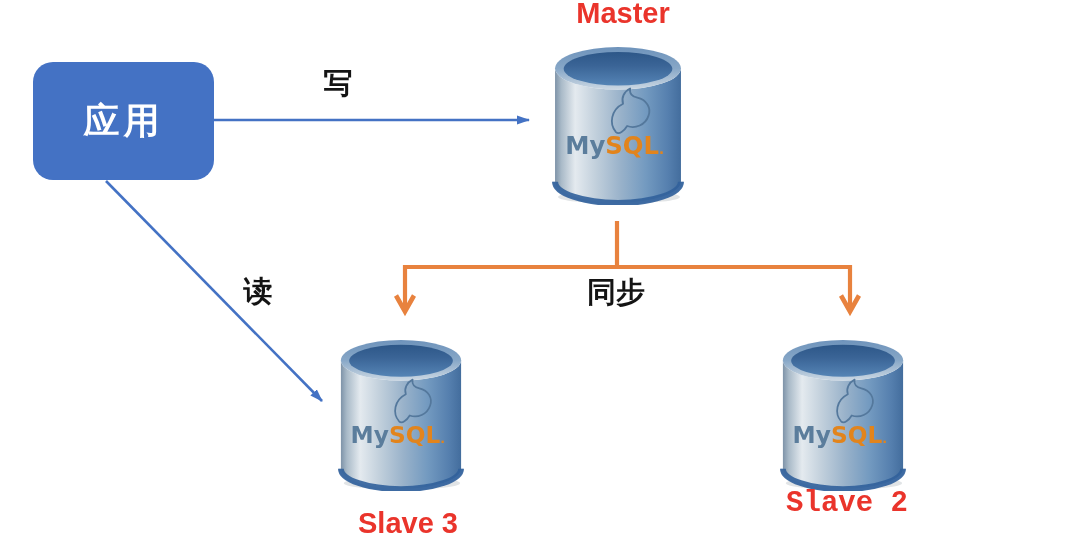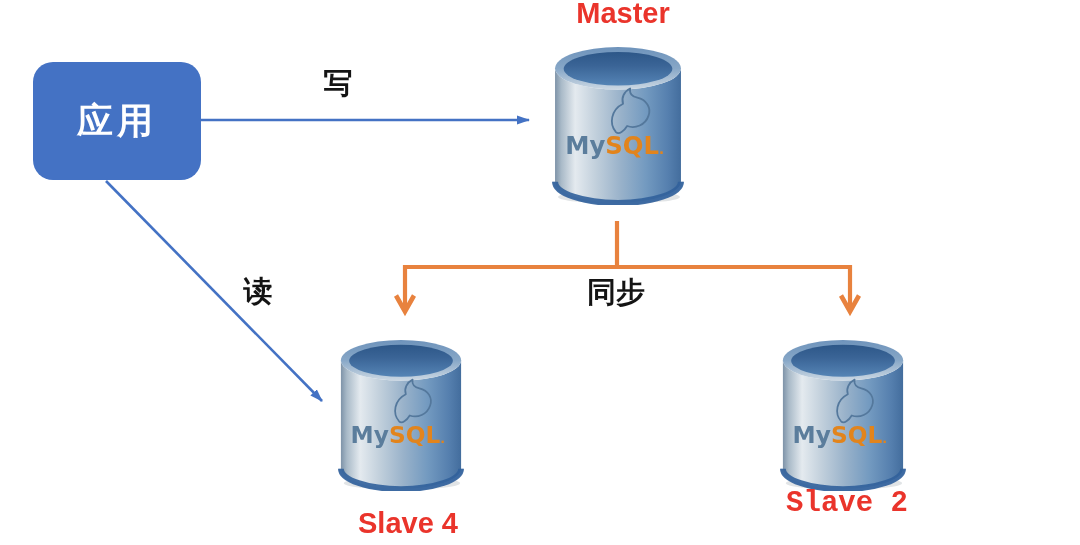--- a/index.html
+++ b/index.html
@@ -2,21 +2,21 @@
 <html><head>
 <meta charset="utf-8">
 <style>
   html,body{margin:0;padding:0;background:#ffffff;}
   .canvas{
     position:relative;width:1080px;height:545px;background:#ffffff;
     font-family:"Liberation Sans","DejaVu Sans",sans-serif;overflow:hidden;
   }
   .arrows{position:absolute;left:0;top:0;width:1080px;height:545px;}
   .app-node{
-    position:absolute;left:33px;top:62px;width:168px;height:118px;
+    position:absolute;left:33px;top:62px;width:181px;height:118px;
     background:#4472c4;border-radius:20px;
     display:flex;align-items:center;justify-content:center;
   }
   .app-node span{color:#ffffff;font-size:36px;font-weight:700;letter-spacing:4px;}
   .db-icon{position:absolute;}
   #icon-master{left:552px;top:45px;width:132px;height:160px;}
   #icon-slave1{left:338px;top:338px;width:126px;height:153px;}
   #icon-slave2{left:780px;top:338px;width:126px;height:153px;}
   .red-label{
     position:absolute;color:#ea342b;font-weight:700;font-size:29px;
@@ -104,20 +104,20 @@
       <use href="#mysql-db"></use>
     </svg>
   <svg id="icon-slave1" class="db-icon" viewBox="0 0 130 158" preserveAspectRatio="none">
       <use href="#mysql-db"></use>
     </svg>
   <svg id="icon-slave2" class="db-icon" viewBox="0 0 130 158" preserveAspectRatio="none">
       <use href="#mysql-db"></use>
     </svg>
 
   <div id="lbl-master" class="red-label">Master</div>
-  <div id="lbl-slave1" class="red-label">Slave 4</div>
+  <div id="lbl-slave1" class="red-label">Slave 3</div>
   <div id="lbl-slave2" class="red-label">Slave 2</div>
 
   <div id="lbl-write" class="edge-label">写</div>
   <div id="lbl-read" class="edge-label">读</div>
   <div id="lbl-sync" class="edge-label">同步</div>
 
 </div>
 
 </body></html>

